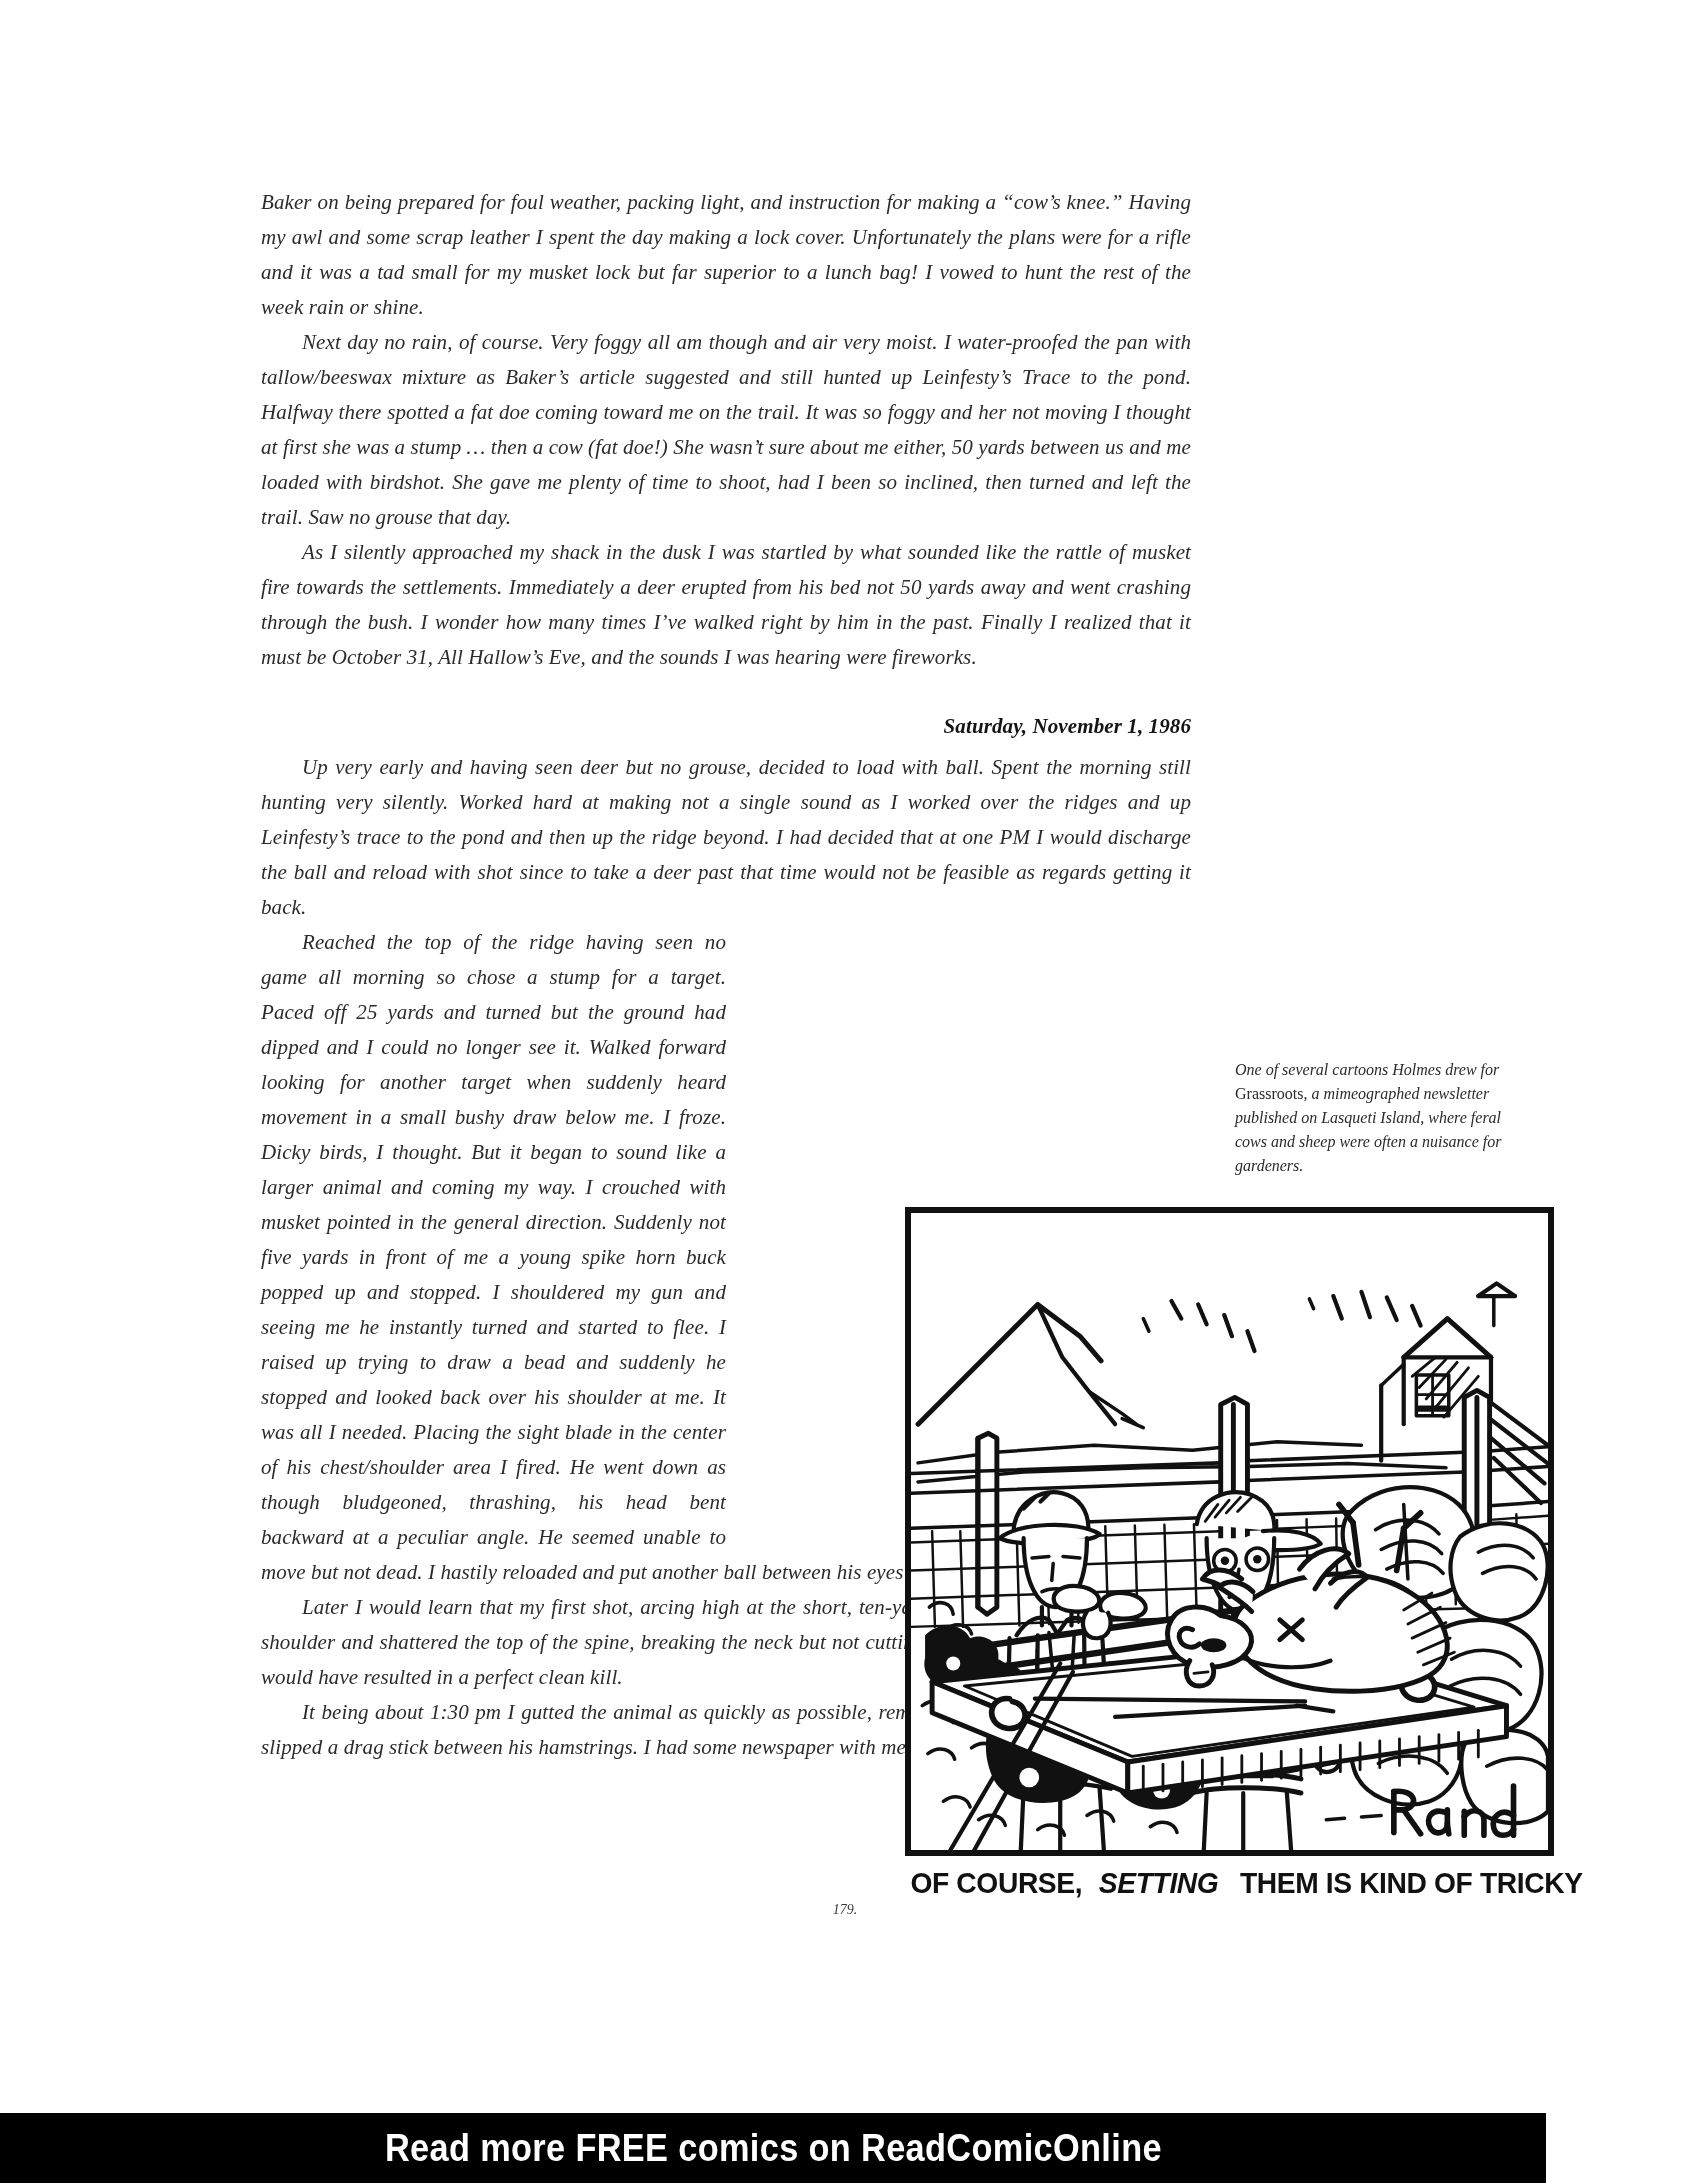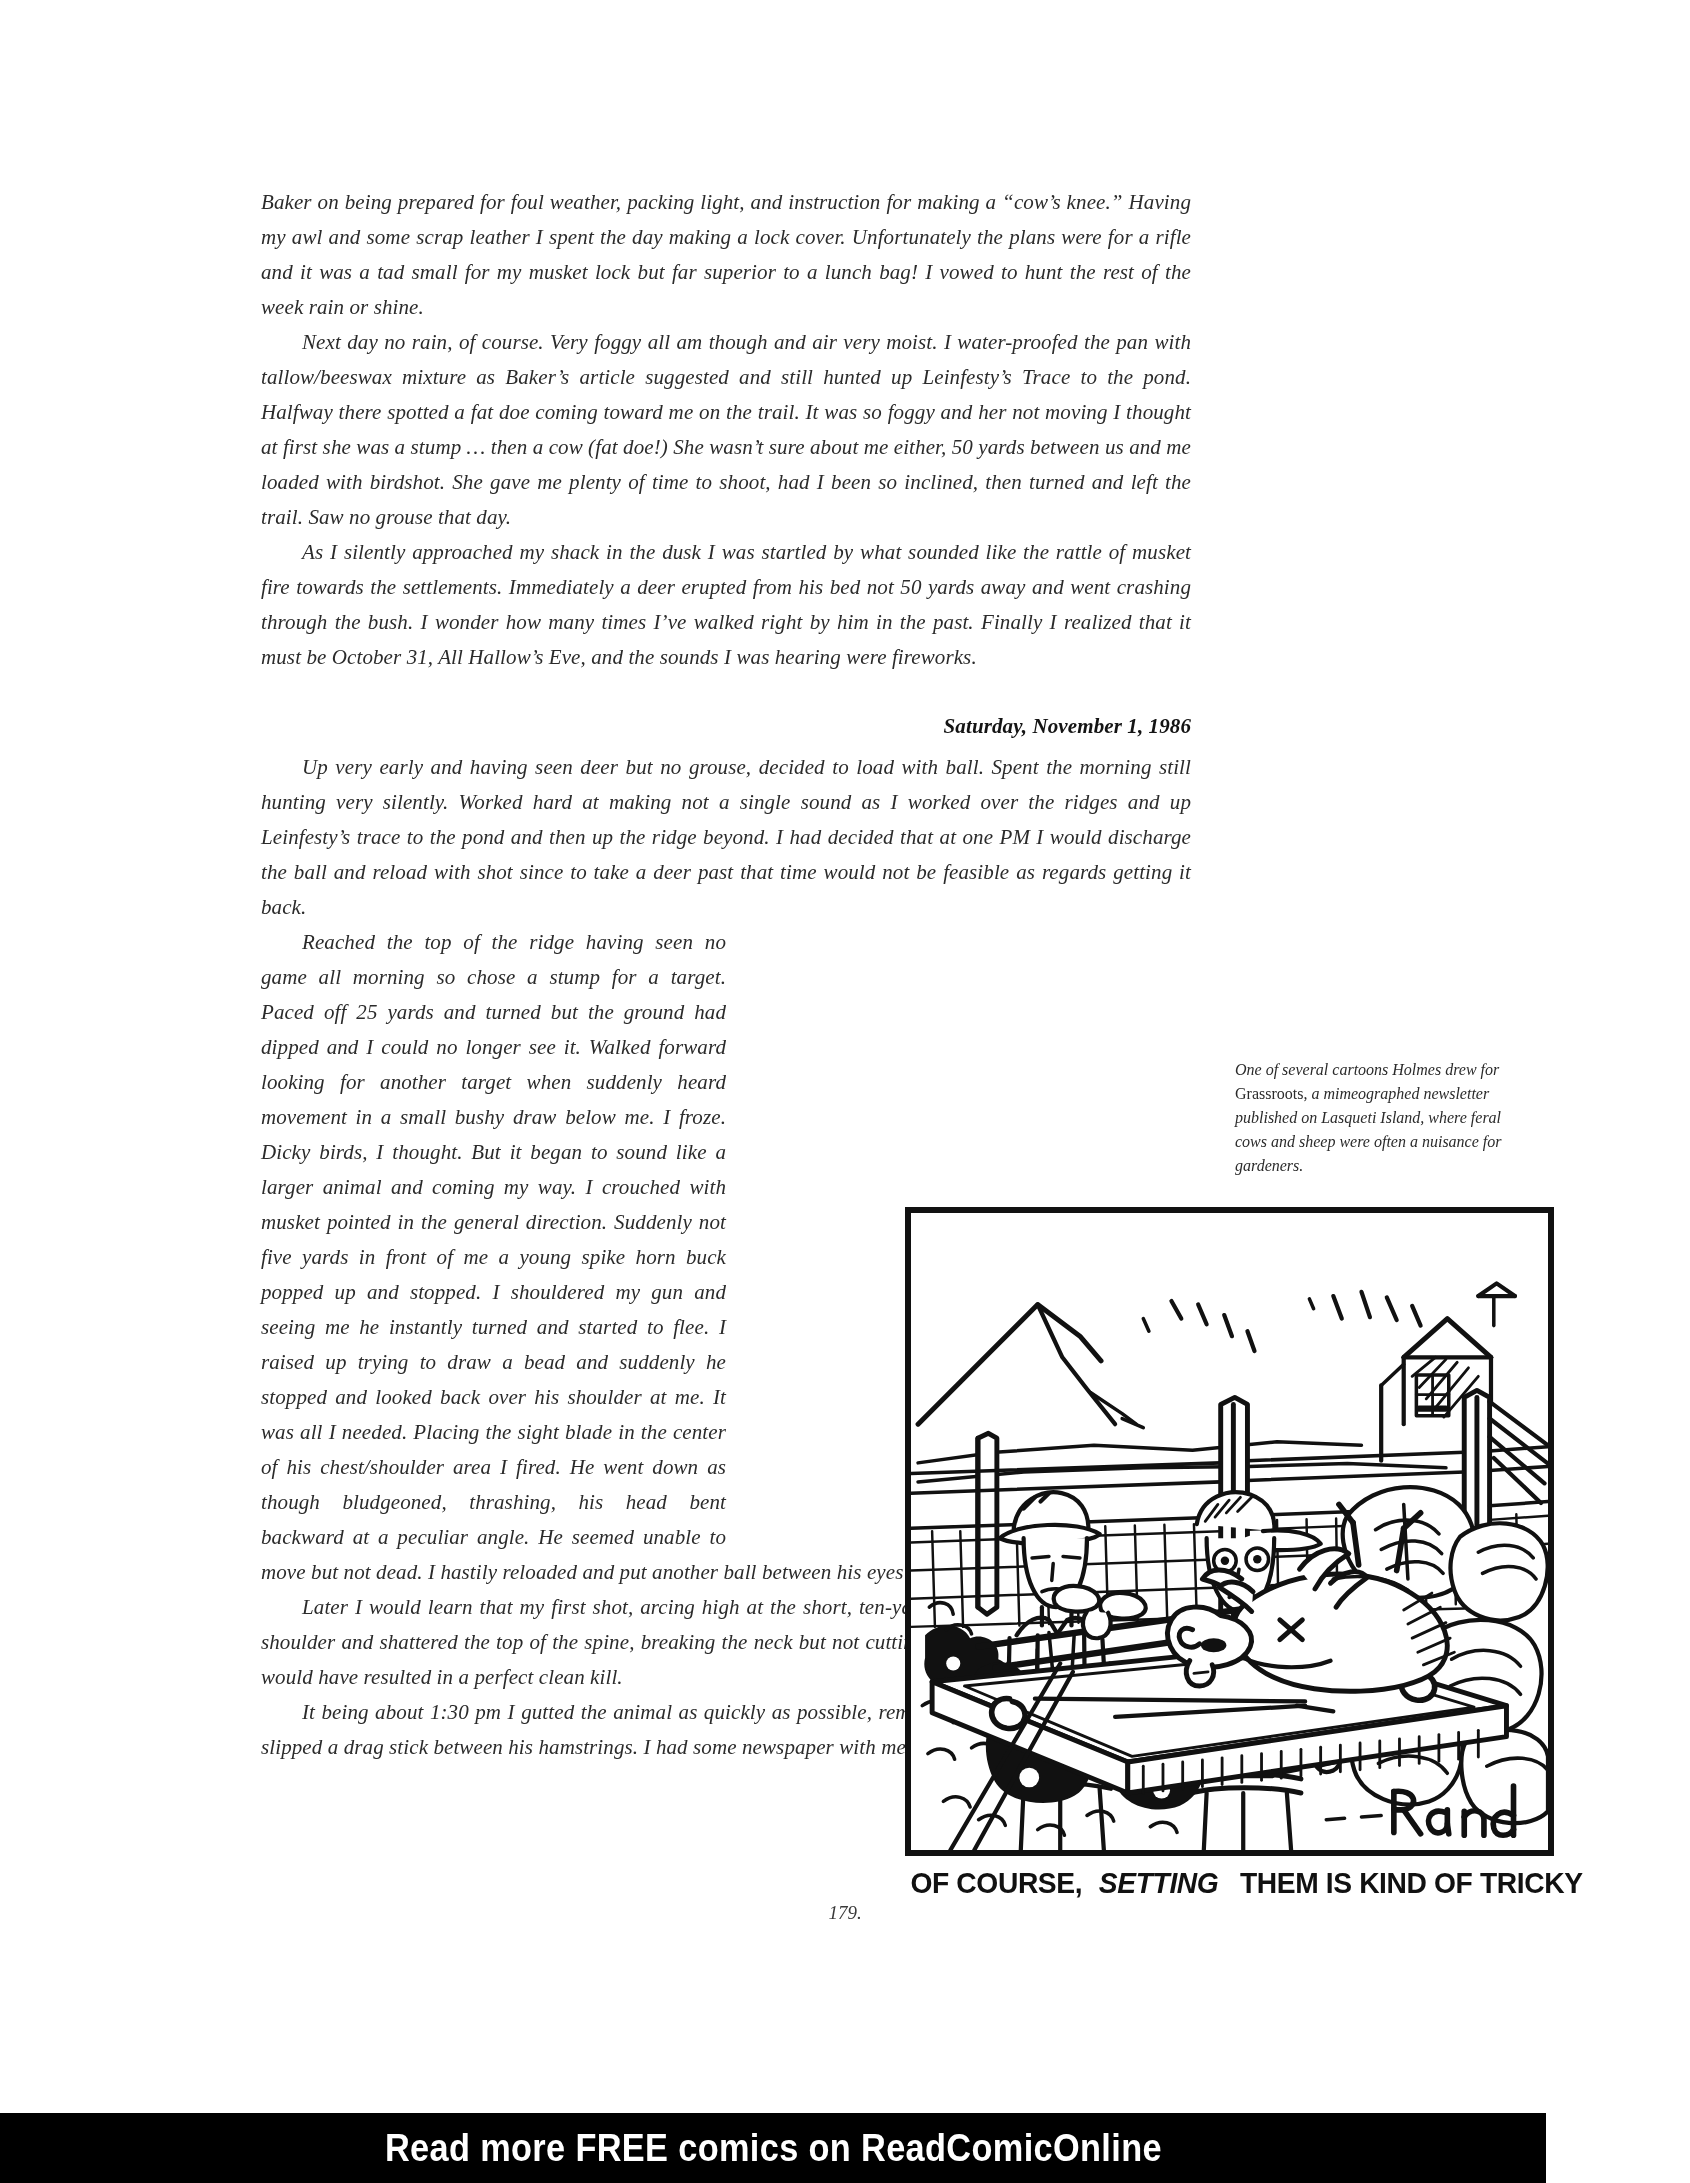--- a/index.html
+++ b/index.html
@@ -122,21 +122,21 @@
   }
 
   
   #page-number {
     position: absolute;
     left: 0;
     top: 1902px;
     width: 1690px;
     text-align: center;
     font-style: italic;
-    font-size: 19px;
+    font-size: 14px;
     color: #3a3a3a;
   }
 
   
   #bottom-banner {
     position: absolute;
     left: 0;
     top: 2113px;
     width: 1546px;
     height: 70px;

